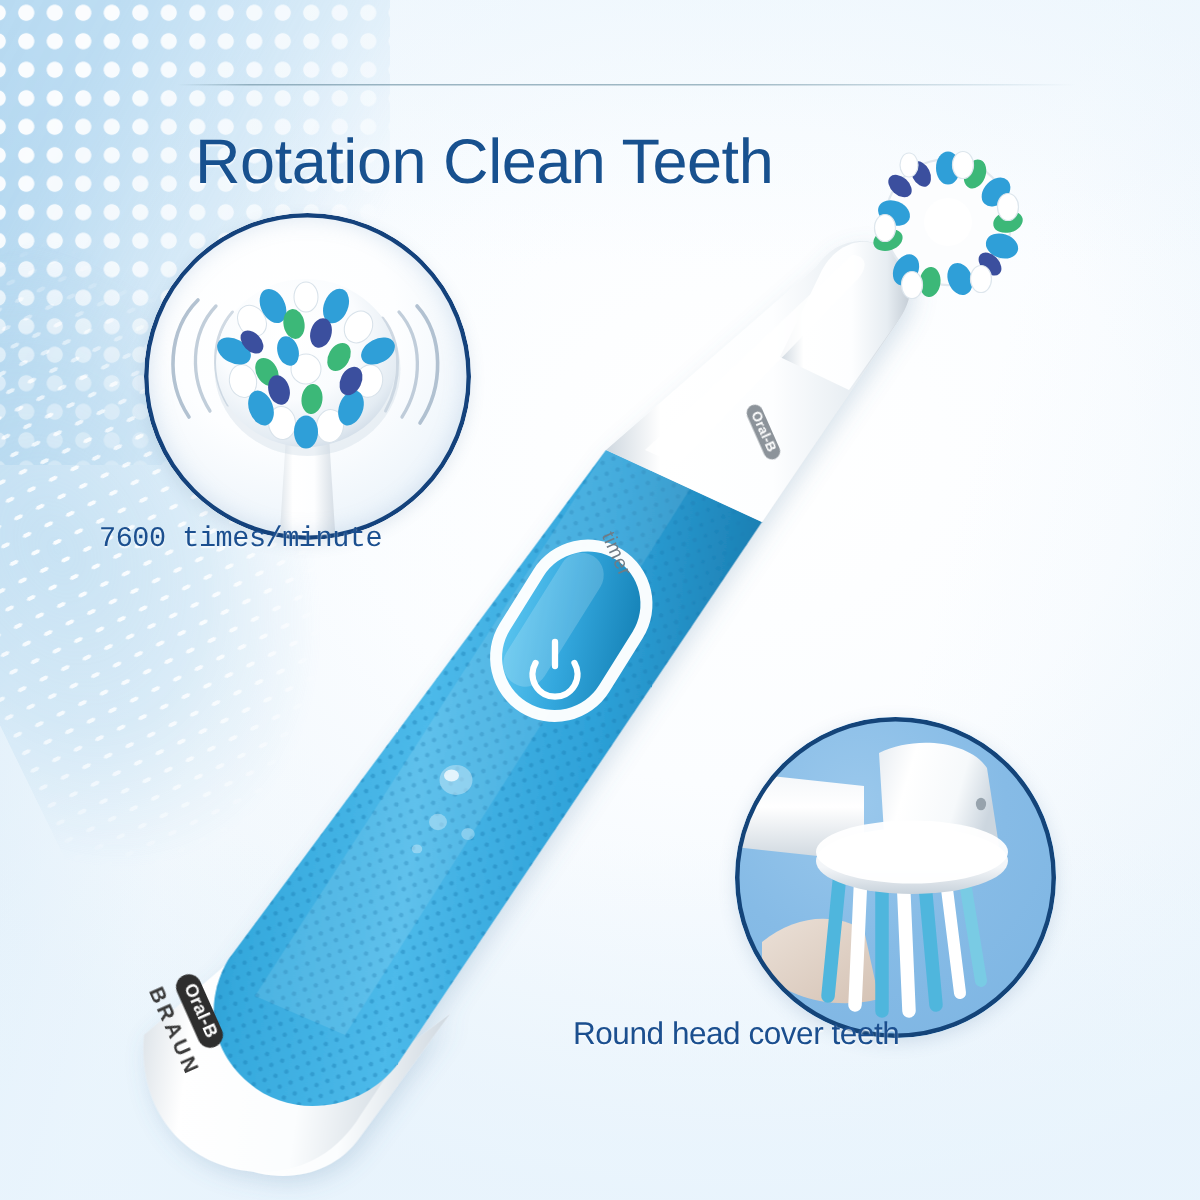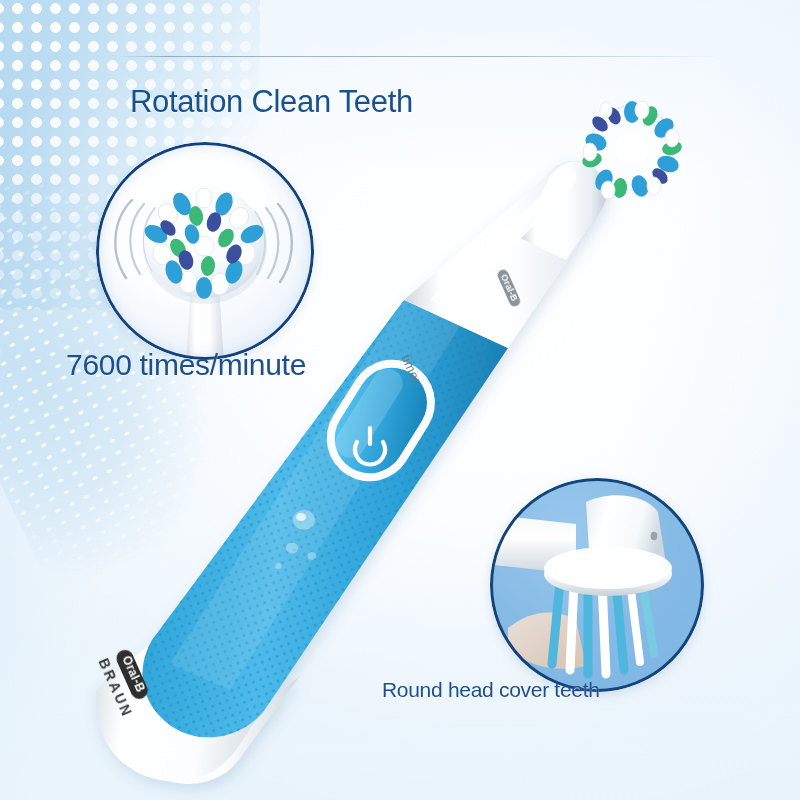--- a/index.html
+++ b/index.html
@@ -97,28 +97,29 @@
     position: absolute;
     color: #1b4f8f;
     font-weight: 400;
     letter-spacing: -0.3px;
     white-space: nowrap;
     text-shadow: 0 1px 1px rgba(255,255,255,0.75);
   }
   #title-rotation {
     left: 130px;
     top: 84px;
-    font-size: 31px;
+    font-size: 42px;
     color: #18518f;
   }
   #caption-speed {
     left: 66px;
     top: 348px;
-    font-size: 30px;
+    font-size: 19px;
     color: #1b4f8f;
+    font-family: Liberation Mono, monospace;
   }
   #caption-round {
     left: 382px;
     top: 678px;
     font-size: 21px;
     color: #1b4f8f;
   }
 
   
   .inset {

